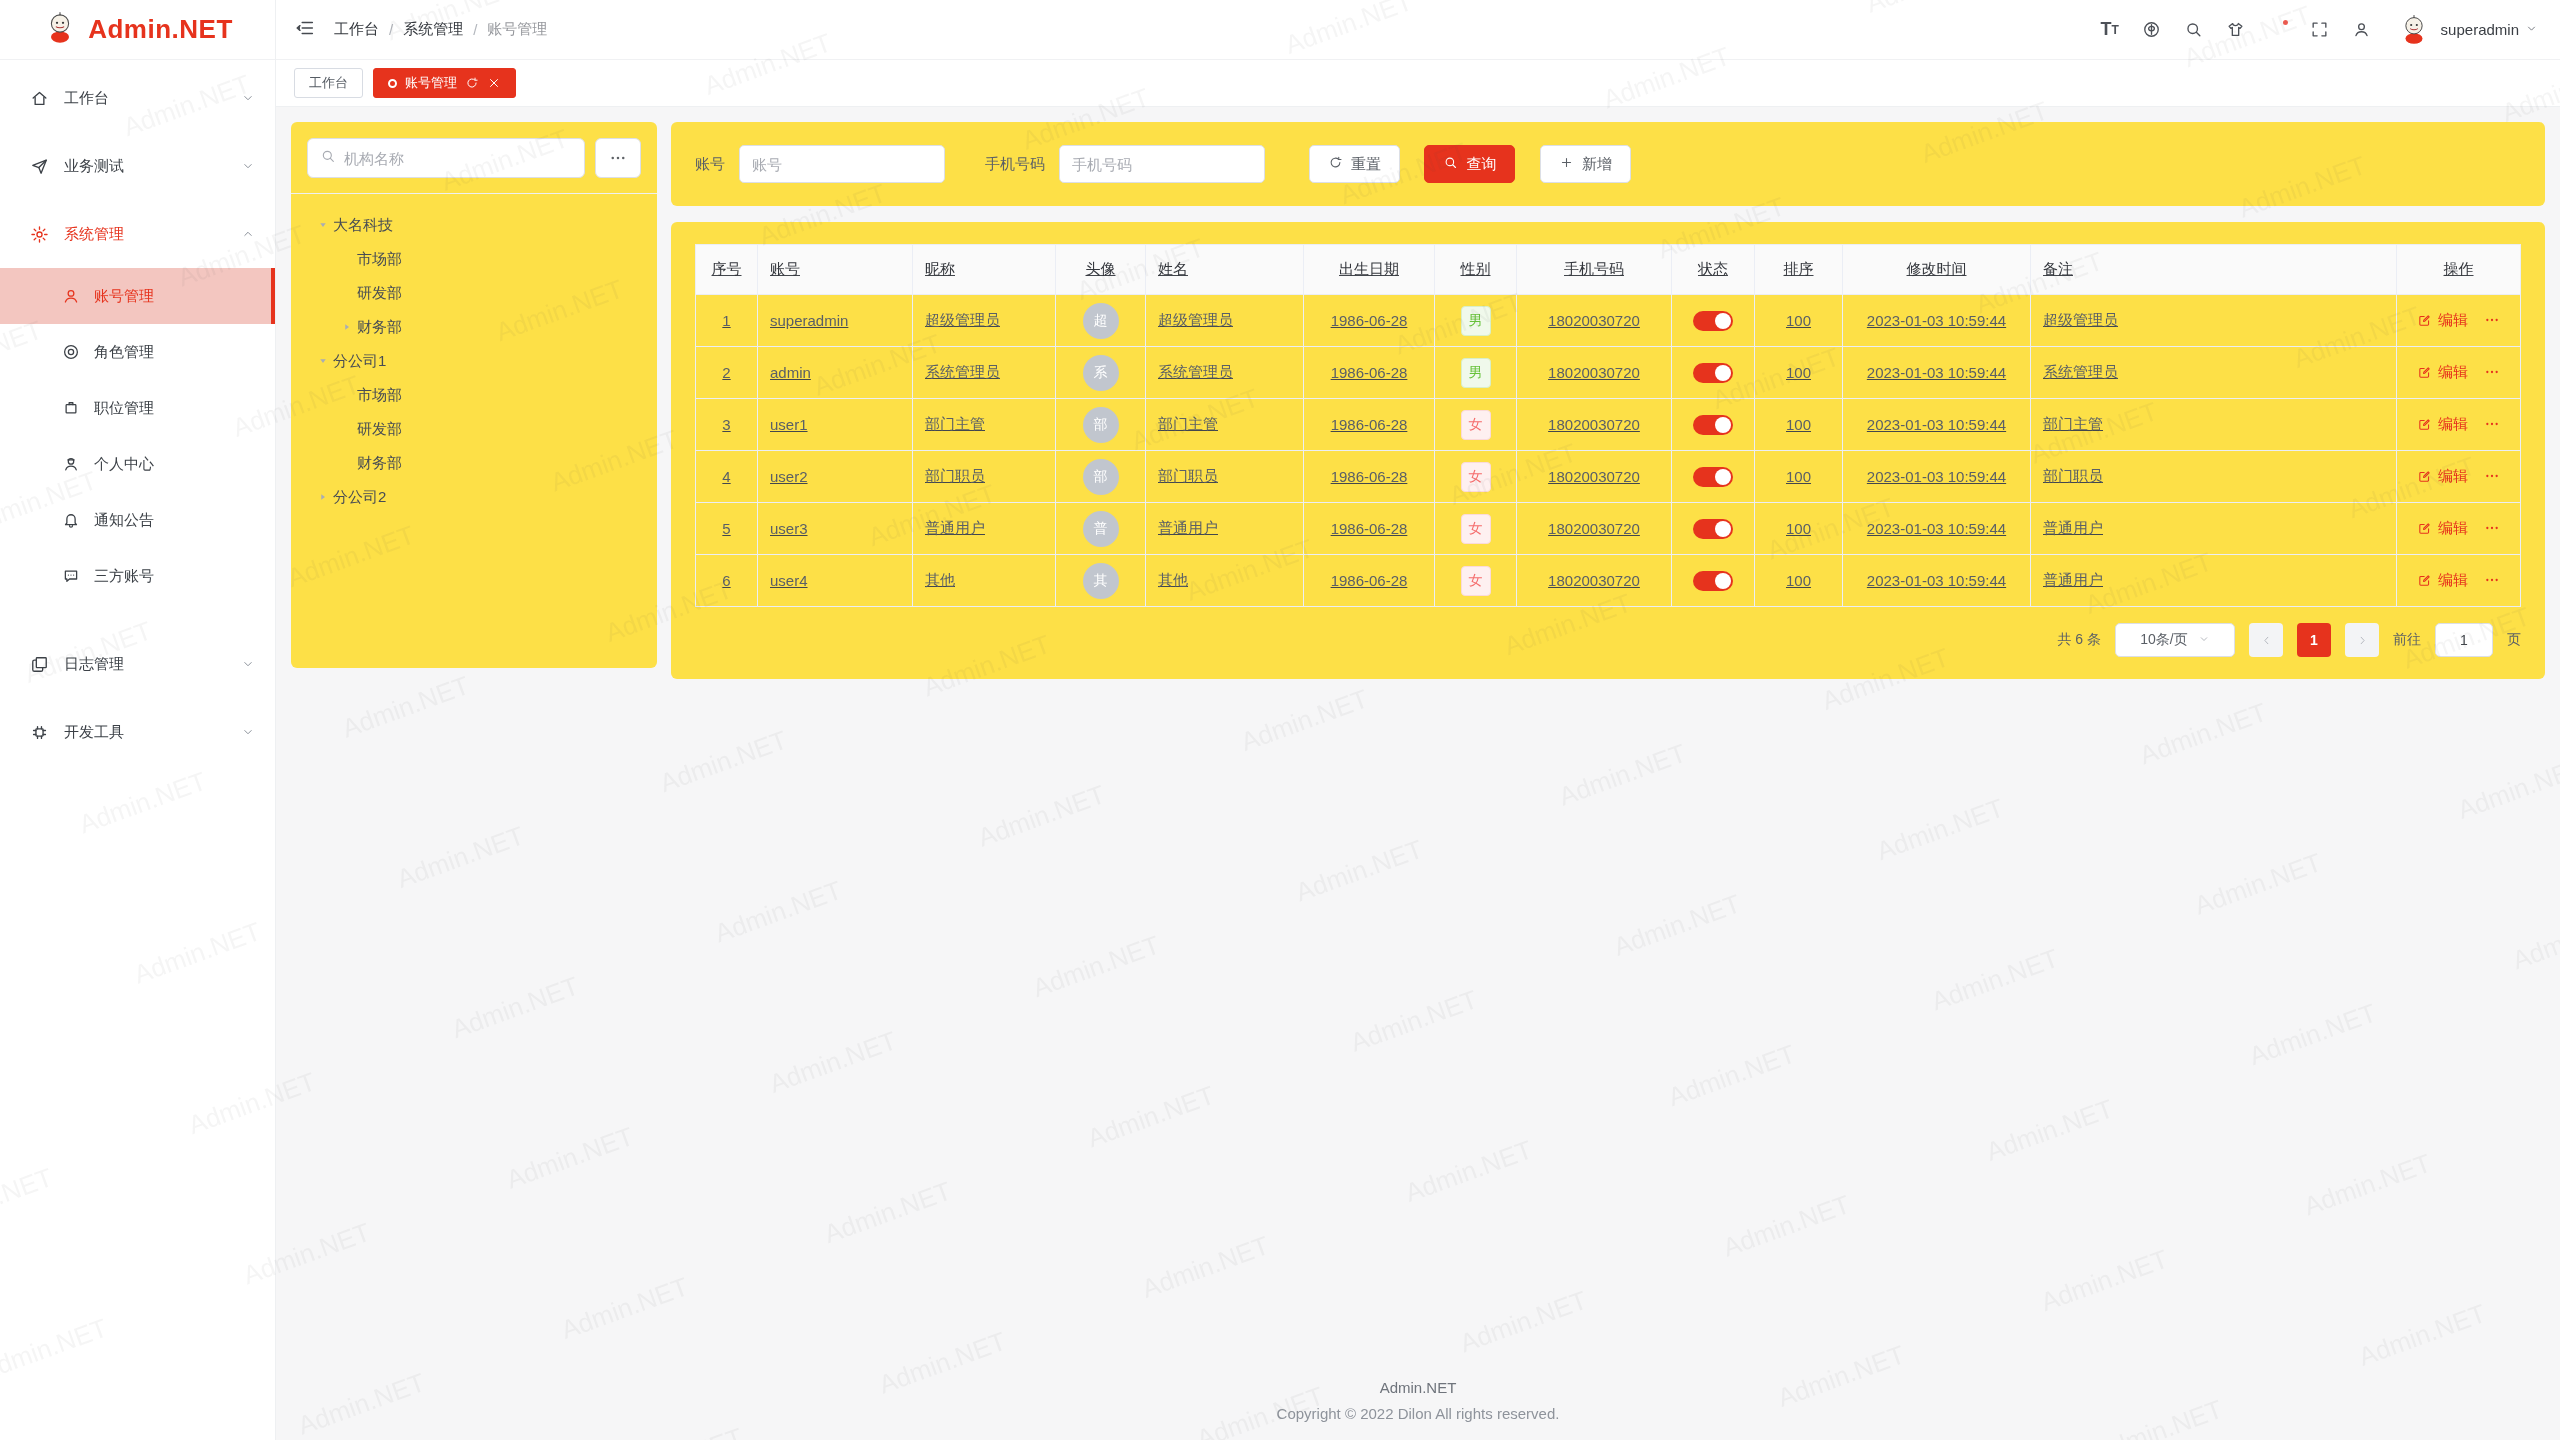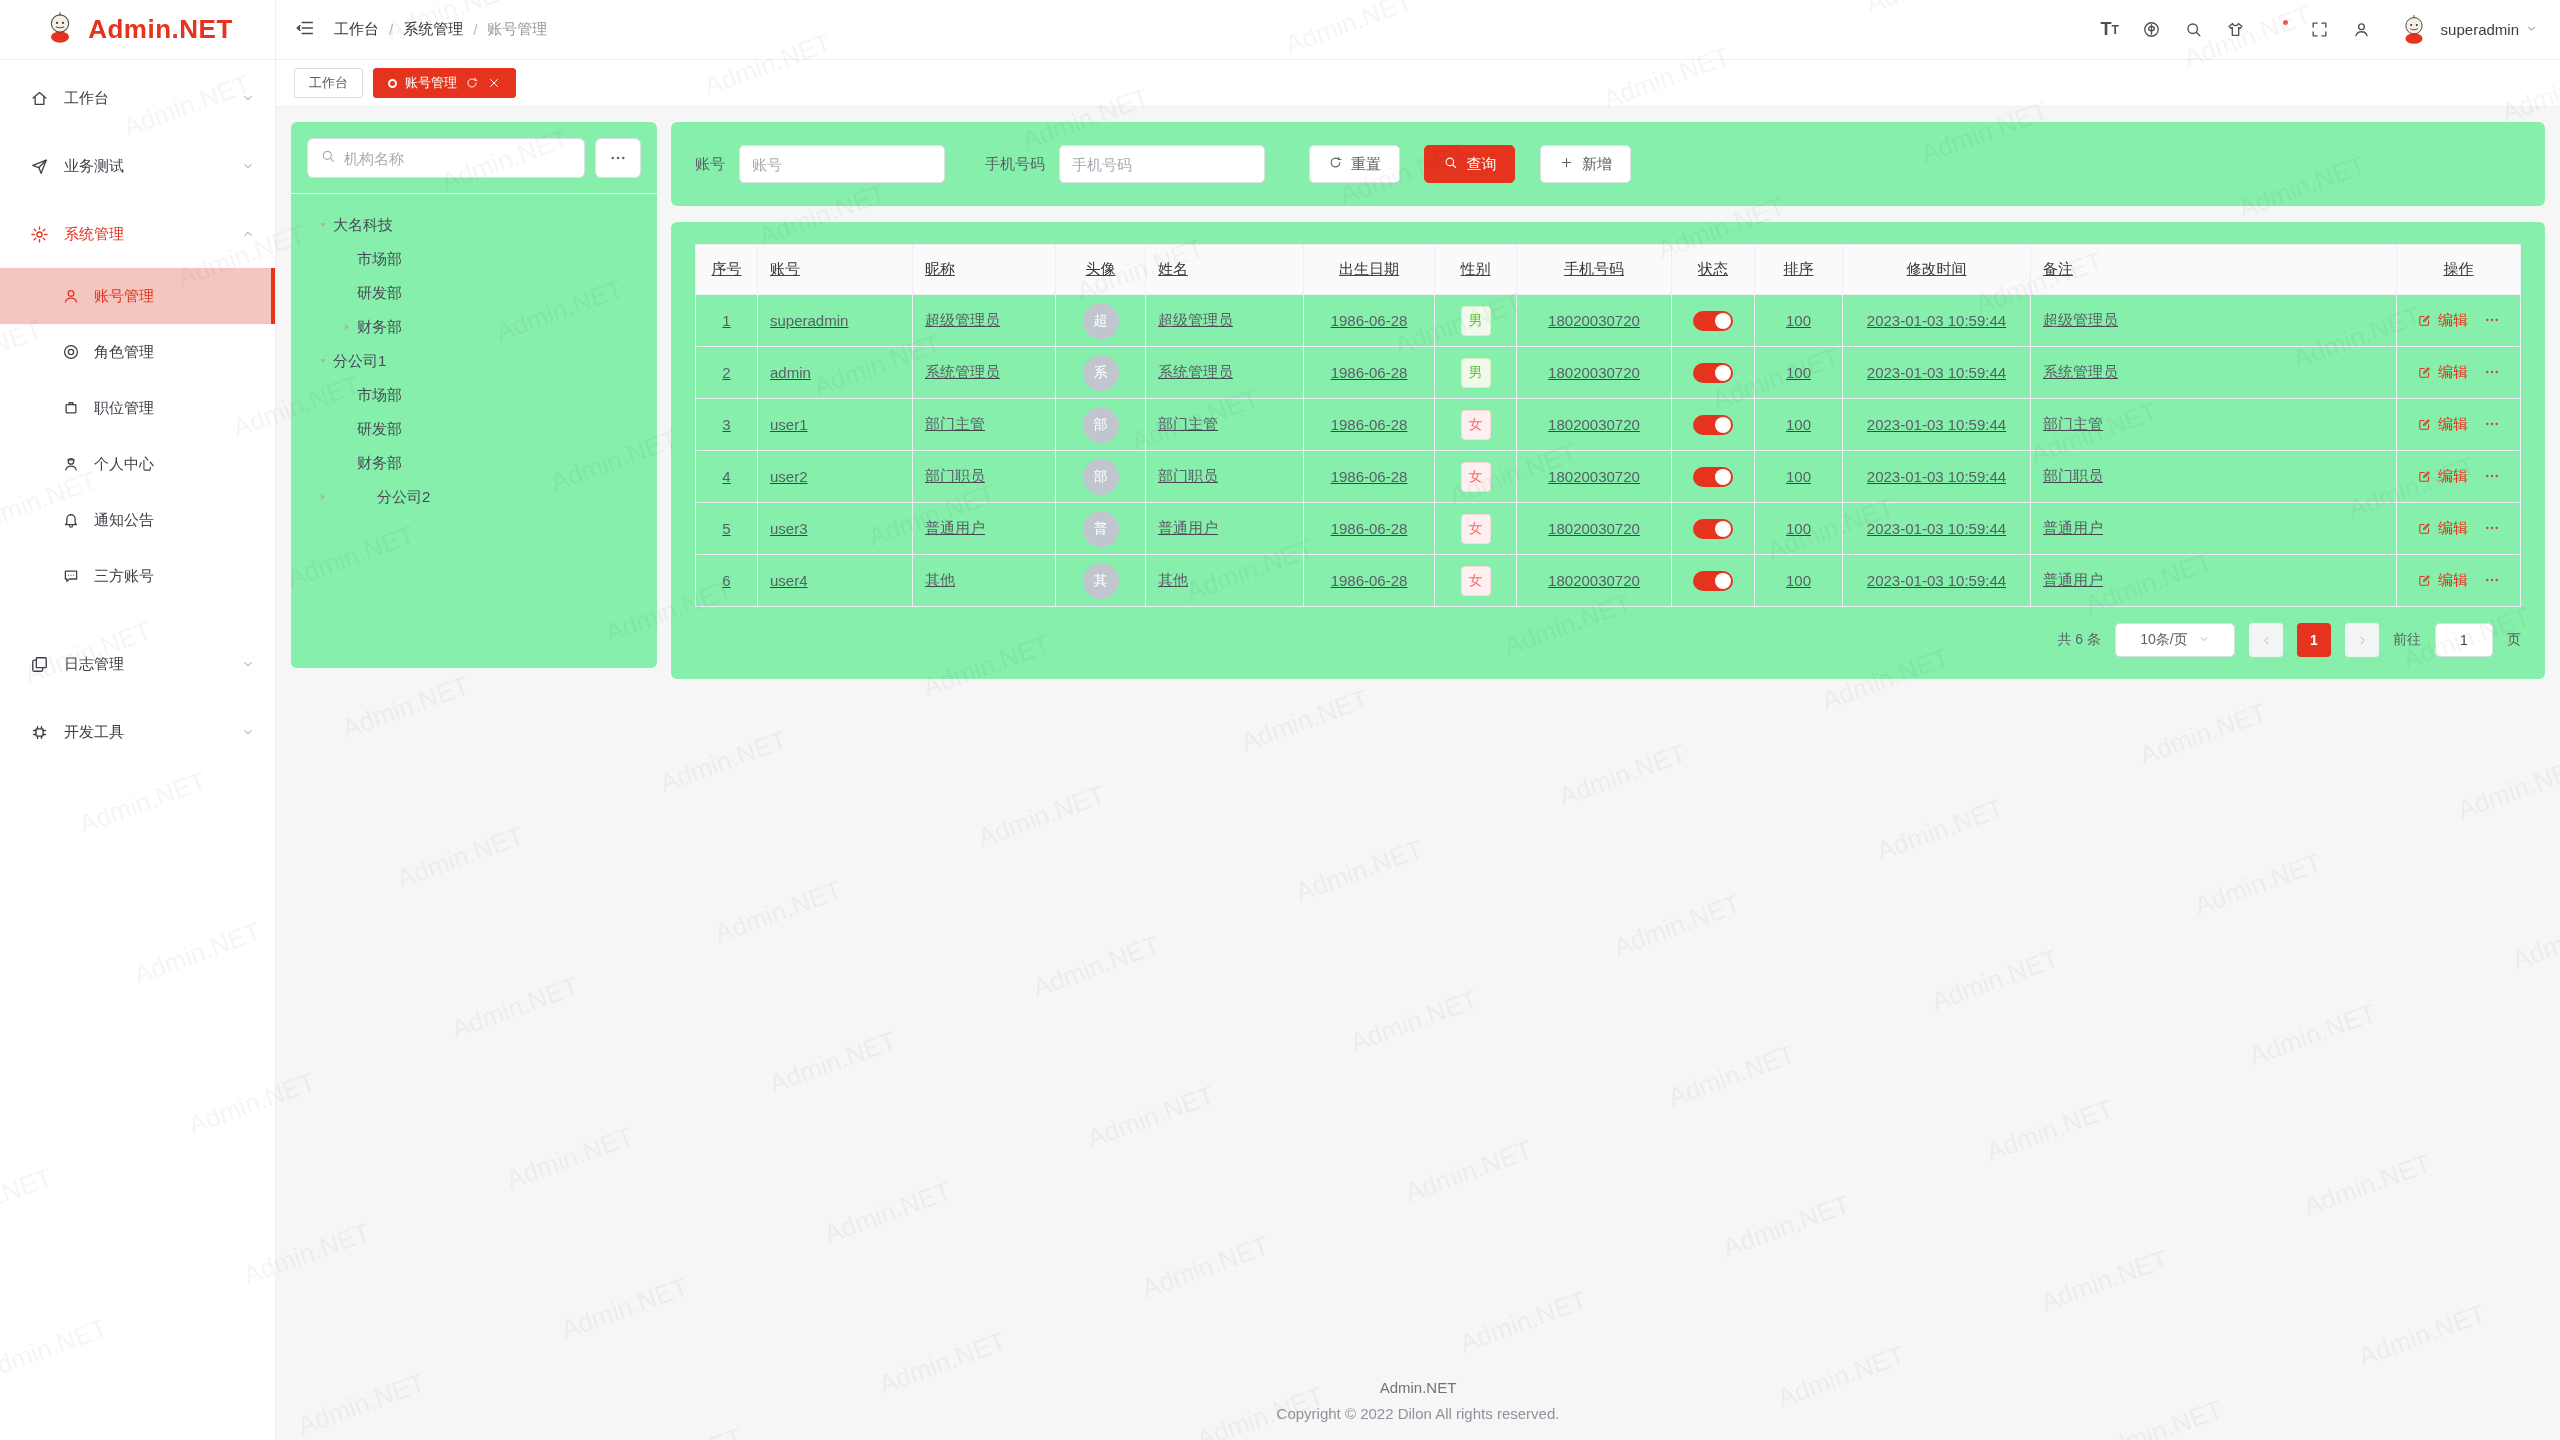--- a/index.html
+++ b/index.html
@@ -67,21 +67,21 @@
     color:#555b63; cursor:pointer; }
   .tab.active { background:#e6331d; border-color:#e6331d; color:#fff; }
   .tab .dot { width:9px; height:9px; border:2px solid #fff; border-radius:50%; background:transparent; }
   .tab .t-ic { width:14px; height:14px; display:flex; }
   .tab .t-ic svg { width:14px; height:14px; }
 
   
   .content { flex:1; background:#f6f6f7; padding:15px; display:flex; gap:14px;
     align-items:flex-start; position:relative; }
 
-  .card { background:#86efac; border-radius:6px; }
+  .card { background:#fde047; border-radius:6px; }
 
   
   .tree-card { width:366px; flex:0 0 366px; height:546px; padding:16px 16px 0; }
   .tree-top { display:flex; gap:10px; }
   .tree-search { flex:1; height:40px; border:1px solid #dcdfe6; border-radius:6px;
     display:flex; align-items:center; padding:0 12px; gap:8px; background:#fff; }
   .tree-search svg { width:16px; height:16px; color:#a8abb2; flex:0 0 16px; }
   .tree-search input { border:none; outline:none; width:100%; font-size:15px; color:#43474d;
     font-family:inherit; background:transparent; }
   .tree-search input::placeholder { color:#a8abb2; }
@@ -450,21 +450,21 @@
               <span>市场部</span>
             </div>
             <div class="tree-node" style="padding-left: 30px;">
               <span class="tree-caret"></span>
               <span>研发部</span>
             </div>
             <div class="tree-node" style="padding-left: 30px;">
               <span class="tree-caret"></span>
               <span>财务部</span>
             </div>
-            <div class="tree-node" style="padding-left: 6px; gap: 44px;">
+            <div class="tree-node" style="padding-left: 6px;">
               <span class="tree-caret">
                 <svg viewBox="0 0 24 24" fill="currentColor">
                   <path d="M8.5 6.5v11L16 12z"></path>
                 </svg>
               </span>
               <span>分公司2</span>
             </div>
           </div>
       </section>
 

